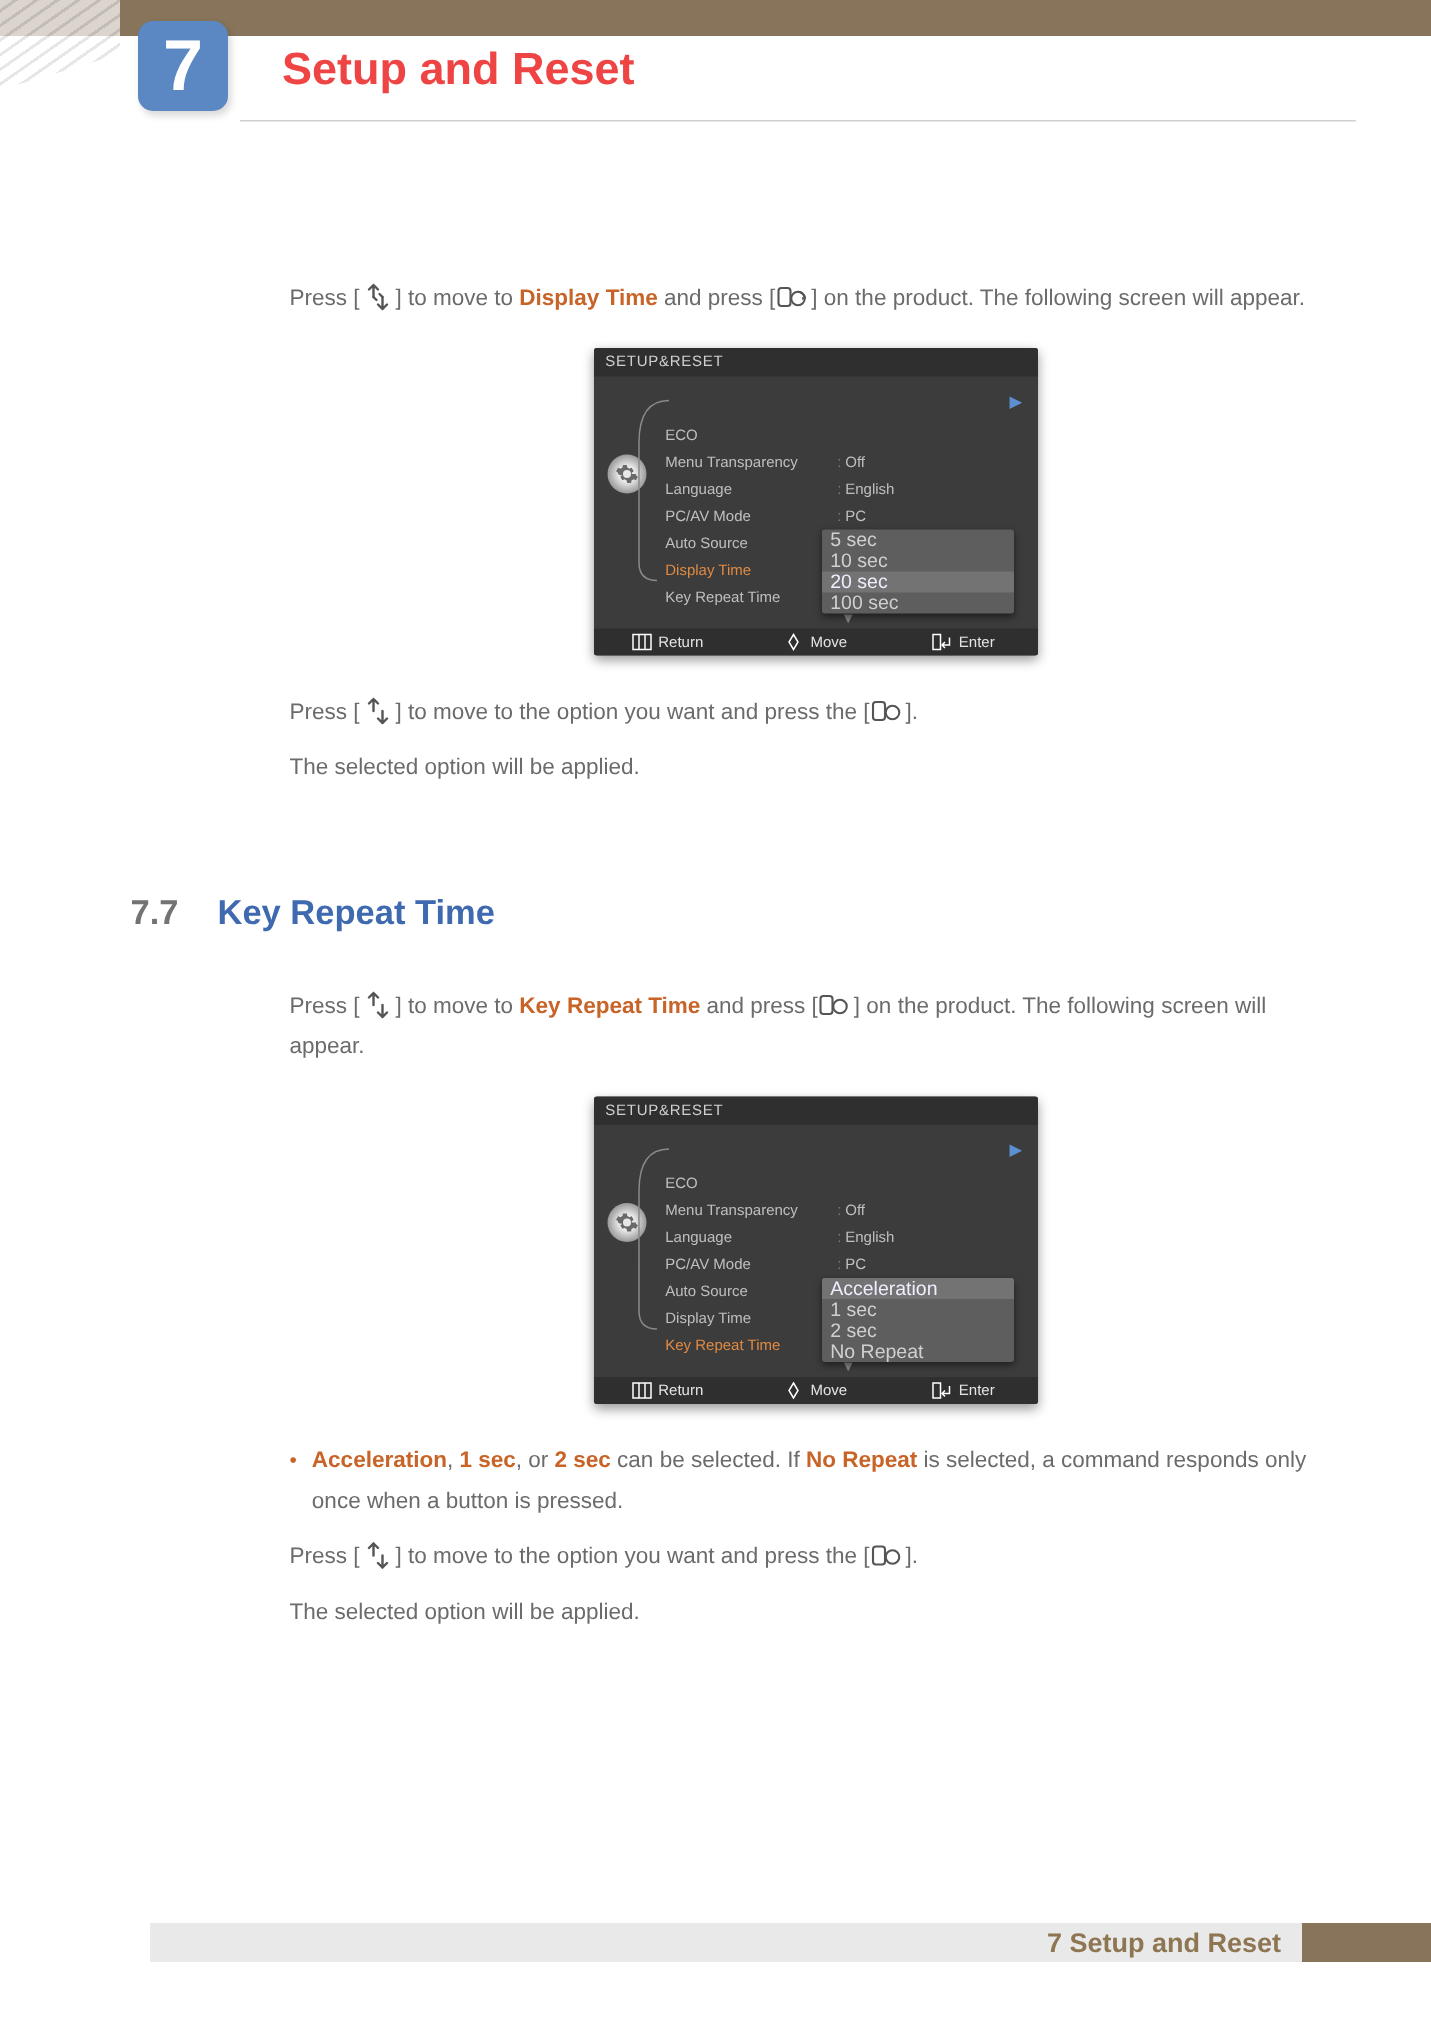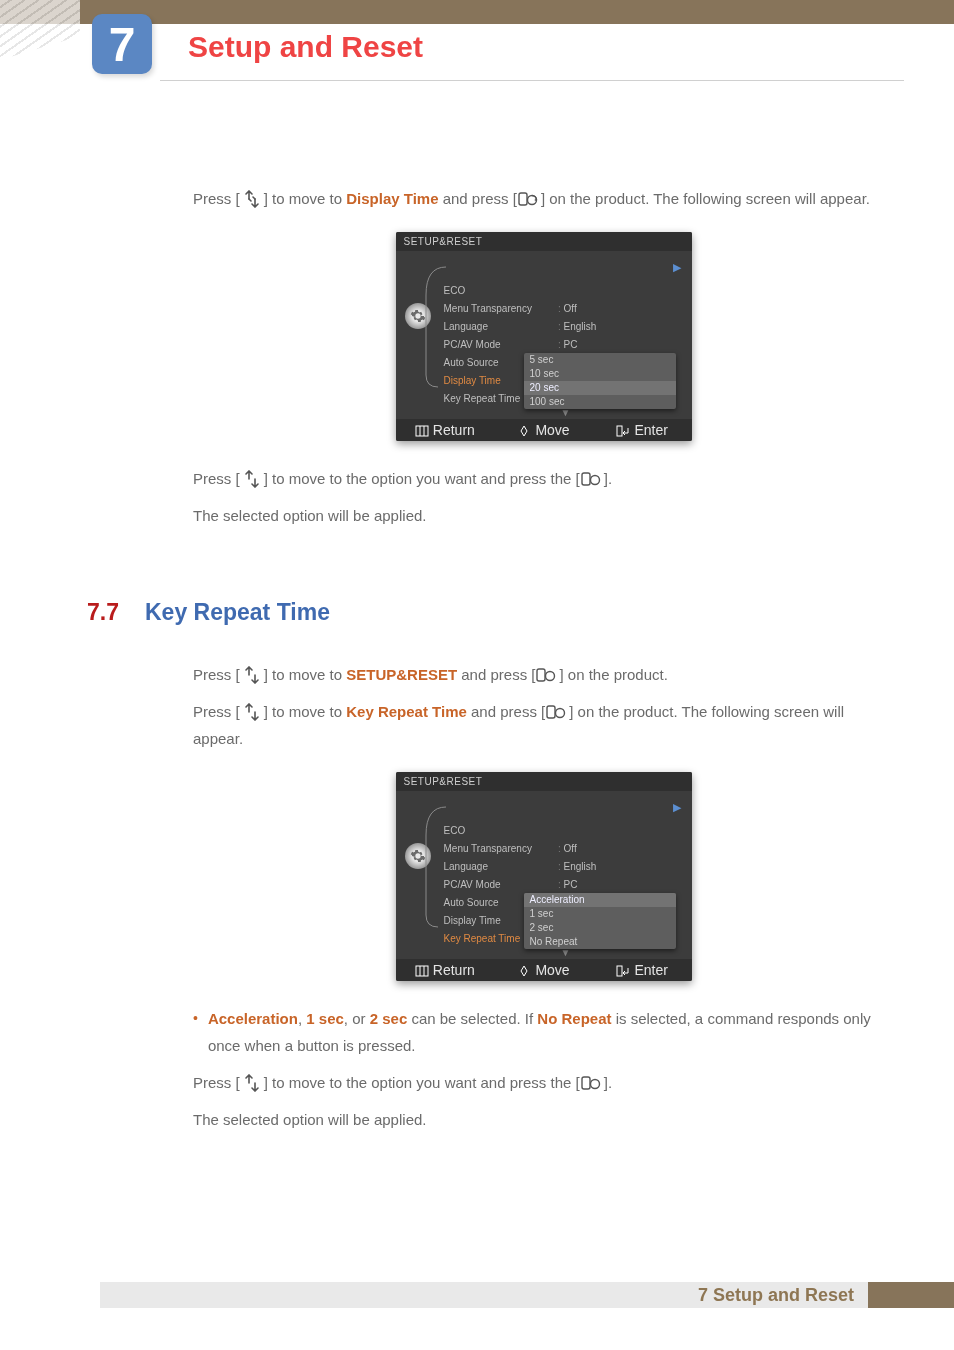--- a/index.html
+++ b/index.html
@@ -114,43 +114,43 @@
   .osd-row { display: flex; align-items: center; height: 18px; }
   .osd-label { width: 112px; color: #bfbfbf; font-size: 10px; }
   .osd-colon { width: 8px; text-align: center; color: #7a7a7a; }
   .osd-val { flex: 1; color: #bfbfbf; font-size: 10px; }
   .osd-row .hl { color: #e08a43; }
   .osd-arrow { color:#5c8fd1; position:absolute; right:10px; top:10px; font-size:11px; }
   .osd-down-caret { text-align:center; color:#888; font-size:10px; height:10px; }
   .dropdown {
     position: absolute;
     right: 16px;
-    width: 152px;
+    width: 128px;
     background: #5e5e5e;
     color: #d0d0d0;
-    font-size: 10px;
+    font-size: 13px;
     border-radius: 2px;
     box-shadow: 0 2px 5px rgba(0,0,0,.5);
     overflow: hidden;
   }
   .dd1 { bottom: 10px; }
   .dd2 { bottom: 10px; }
   .dropdown div { padding: 1px 6px; line-height: 12px; }
   .dropdown .sel { background: #737373; color: #eef; }
   .osd-footer {
     display: flex;
     background: #2f2f2f;
     color: #e4e4e4;
-    font-size: 14px;
+    font-size: 10px;
     padding: 3px 0;
   }
   .osd-footer > div { flex: 1; display: flex; align-items: center; justify-content: center; gap: 4px; }
   .fi { width: 14px; height: 12px; display:inline-block; }
   .section-row { display: flex; align-items: baseline; gap: 26px; margin-top: 70px; margin-bottom: 35px; margin-left: -106px; }
-  .section-num { color: #b91c1c; font-size: 23px; font-weight: bold; }
+  .section-num { color: #737373; font-size: 23px; font-weight: bold; }
   .section-title { color: #3f6ab0; font-size: 23px; font-weight: bold; }
   .sub-row { color: #3f6ab0; font-size: 18px; font-weight: bold; margin-top: 40px; margin-bottom: 18px; }
   .sub-row .sn { margin-right: 16px; }
   .bullet-row { display:flex; gap:10px; margin-top:2px; align-items:flex-start; line-height:1.8; }
   .bullet-dot { color:#c86428; font-size:14px; line-height:1.9; }
   .footer {
     position: absolute;
     left: 0; right: 0; bottom: 40px;
     height: 28px;
   }
@@ -280,28 +280,20 @@
   </p>
   <p class="para">The selected option will be applied.</p>
 
   <div class="section-row">
     <span class="section-num">7.7</span>
     <span class="section-title">Key Repeat Time</span>
   </div>
 
 
 
-  <p class="para">
-    <span>Press [</span><span class="inline-icon"><svg viewBox="0 0 24 18">
-          <path d="M6 4 L9 1 L12 4 M12 14 L15 17 L18 14 M9 1 L9 9 M15 17 L15 9" stroke="#555" stroke-width="1.6" fill="none" stroke-linecap="round"></path>
-        </svg></span><span>] to move to </span><span class="bold-or">SETUP&amp;RESET</span><span> and press [</span><span class="inline-icon"><svg viewBox="0 0 24 18">
-          <rect x="2" y="3" width="8" height="12" rx="2" fill="none" stroke="#555" stroke-width="1.4"></rect>
-          <circle cx="15" cy="10" r="4.5" fill="none" stroke="#555" stroke-width="1.4"></circle>
-        </svg></span><span>] on the product.</span>
-  </p>
 
   <p class="para">
     <span>Press [</span><span class="inline-icon"><svg viewBox="0 0 24 18">
           <path d="M6 4 L9 1 L12 4 M12 14 L15 17 L18 14 M9 1 L9 9 M15 17 L15 9" stroke="#555" stroke-width="1.6" fill="none" stroke-linecap="round"></path>
         </svg></span><span>] to move to </span><span class="bold-or">Key Repeat Time</span><span> and press [</span><span class="inline-icon"><svg viewBox="0 0 24 18">
           <rect x="2" y="3" width="8" height="12" rx="2" fill="none" stroke="#555" stroke-width="1.4"></rect>
           <circle cx="15" cy="10" r="4.5" fill="none" stroke="#555" stroke-width="1.4"></circle>
         </svg></span><span>] on the product. The following screen will appear.</span>
   </p>
 

